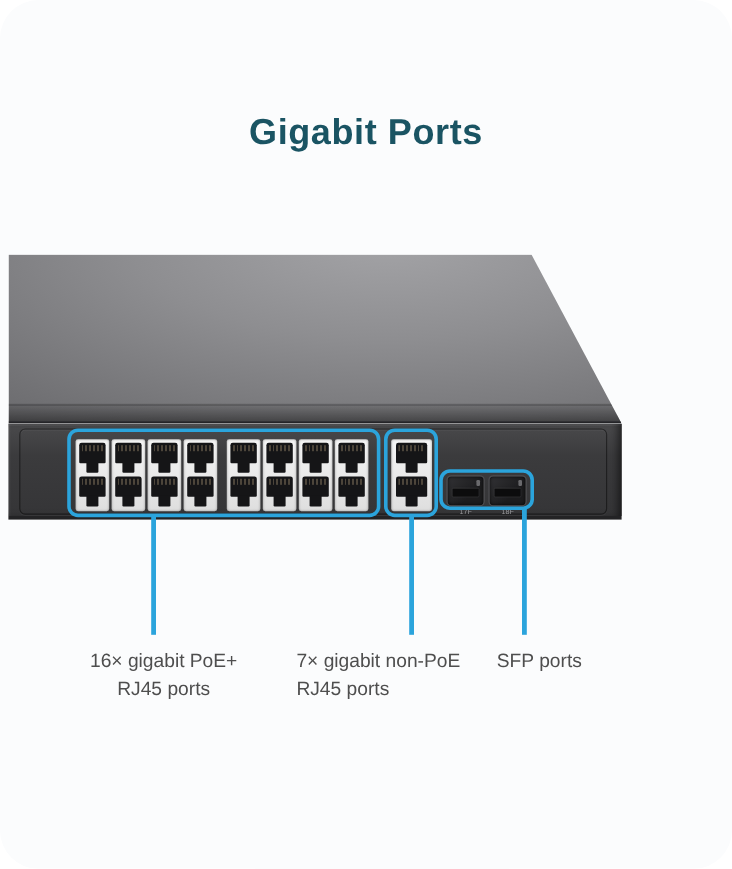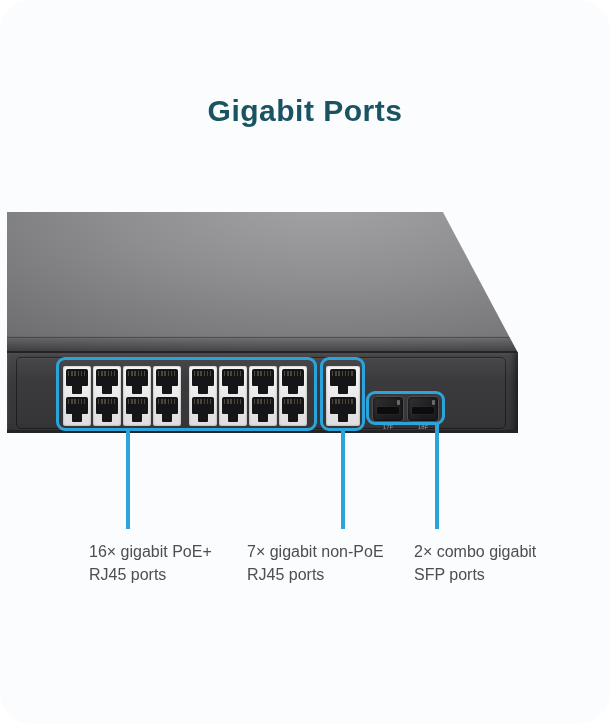--- a/index.html
+++ b/index.html
@@ -182,21 +182,21 @@
 
   
   .ann-label {
     position: absolute;
     top: 540px;
     font-size: 16px;
     line-height: 23px;
     color: #4e4e4e;
     white-space: nowrap;
   }
-  #ann-label-poe    { left: 89px; }
+  #ann-label-poe    { left: 75px; text-align: center; }
   #ann-label-nonpoe { left: 247px; }
   #ann-label-sfp    { left: 414px; }
   .ann-label span { display: block; }
 </style>
 </head>
 <body>
 
 <div id="canvas" style="background: rgb(251, 252, 253);">
 
   <h1 class="title">Gigabit Ports</h1>
@@ -317,17 +317,16 @@
 
   <div id="ann-label-poe" class="ann-label">
     <span>16× gigabit PoE+</span>
     <span>RJ45 ports</span>
   </div>
   <div id="ann-label-nonpoe" class="ann-label">
     <span>7× gigabit non-PoE</span>
     <span>RJ45 ports</span>
   </div>
   <div id="ann-label-sfp" class="ann-label">
-    <span>2× combo gigabit</span>
     <span>SFP ports</span>
   </div>
 
 </div>
 
 </body></html>

